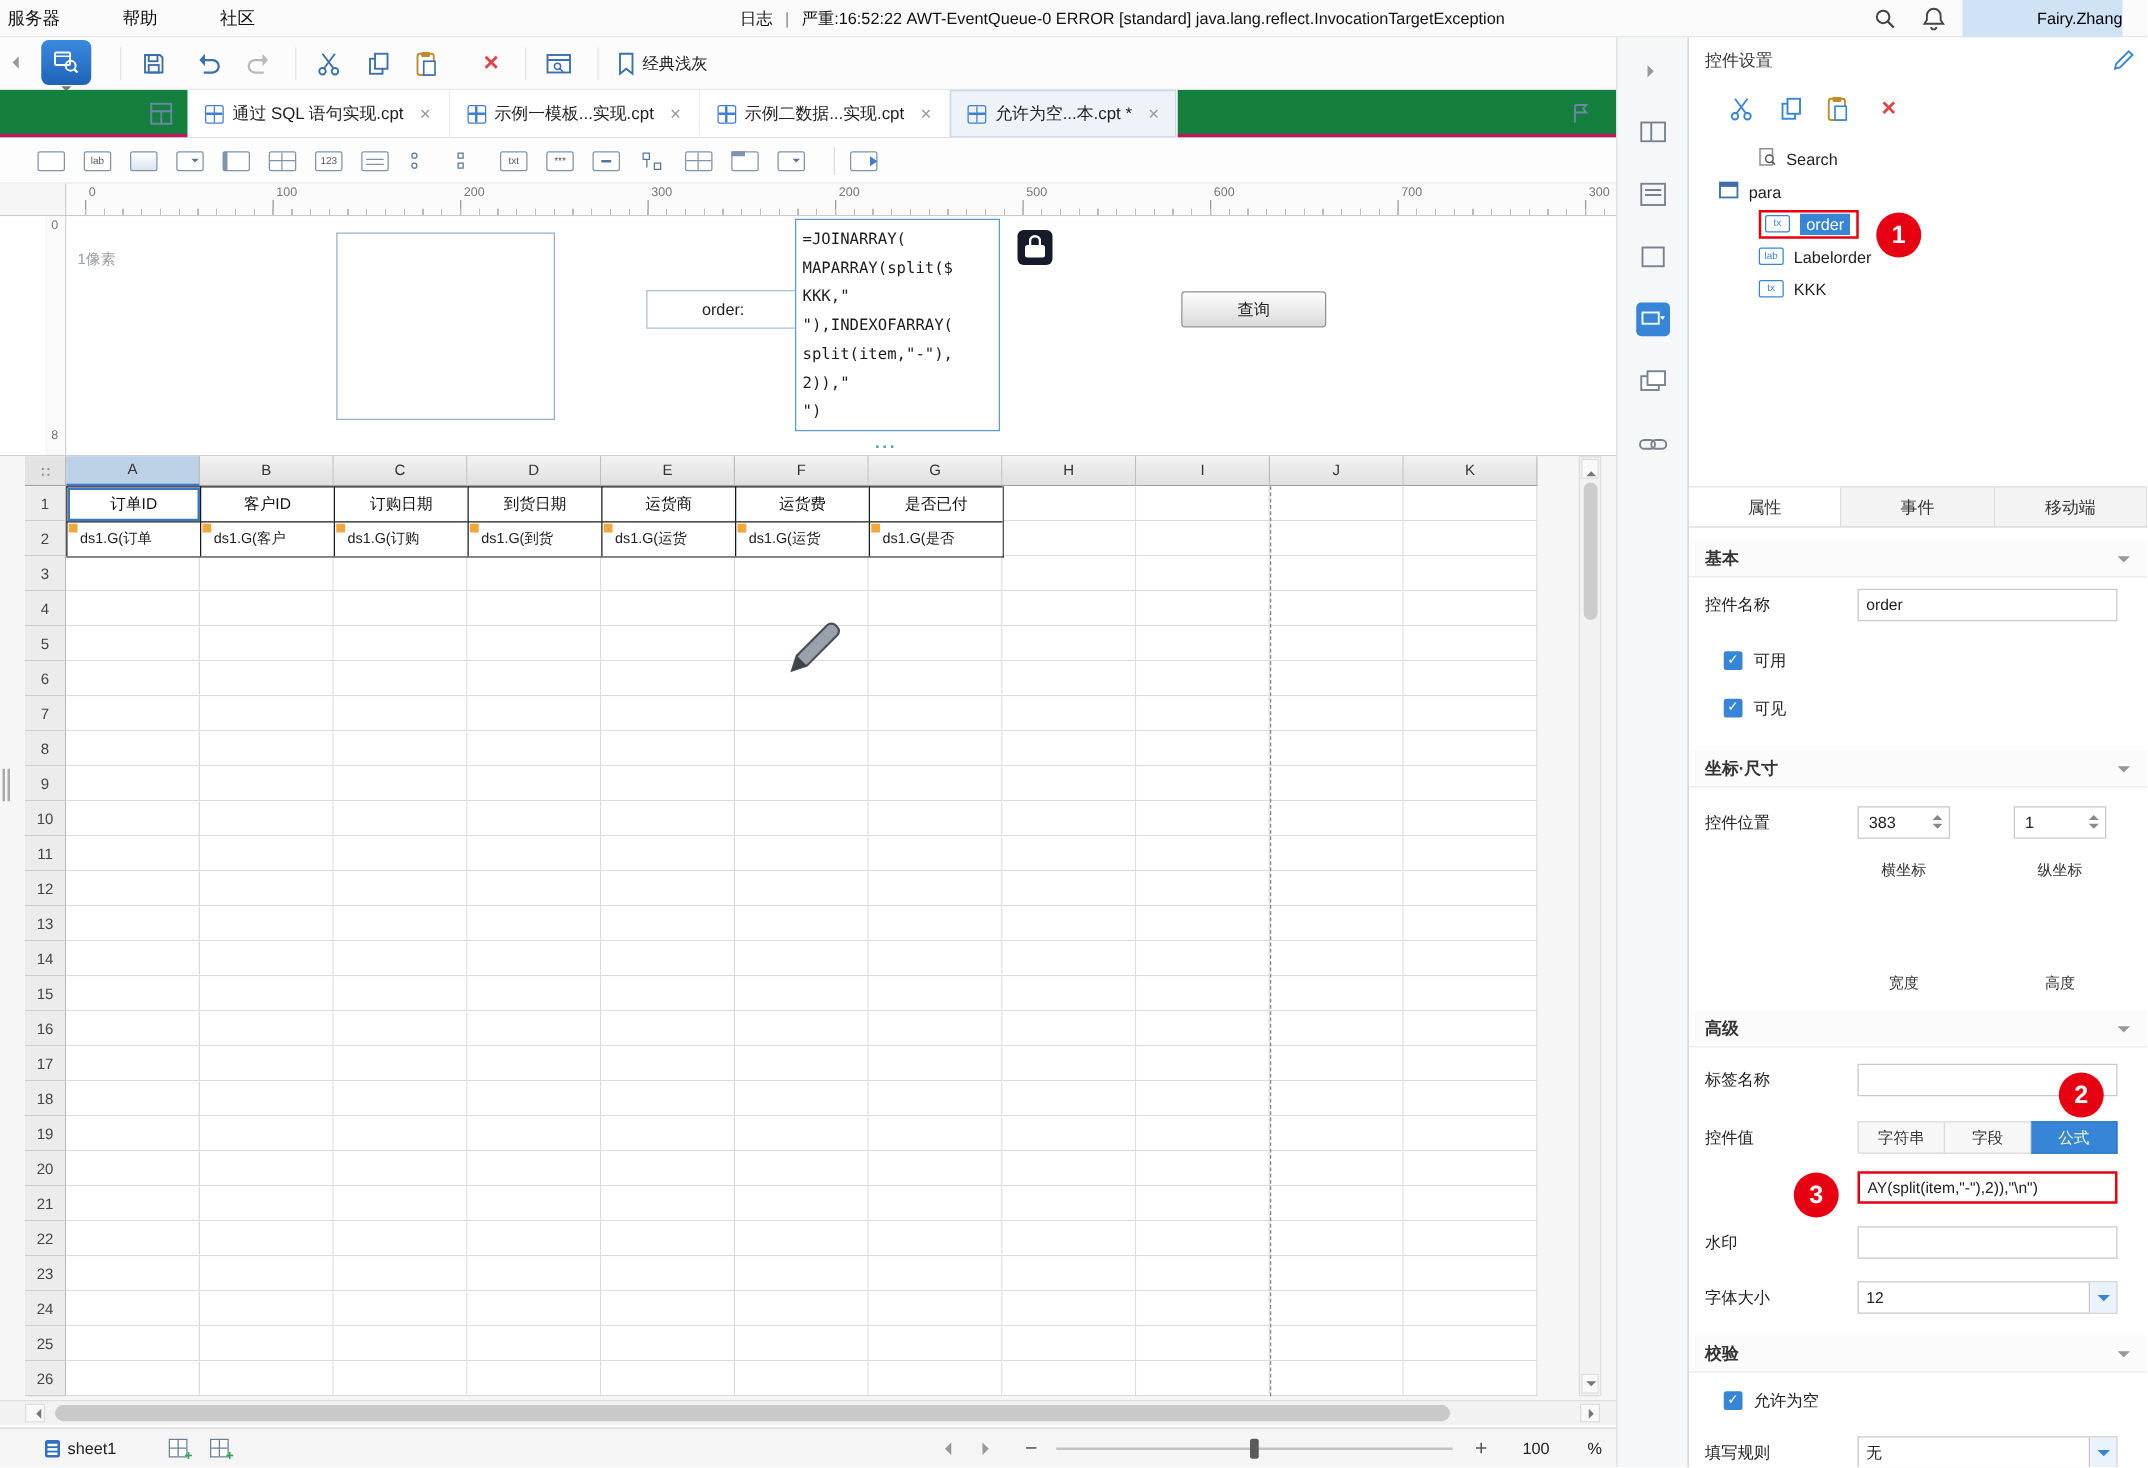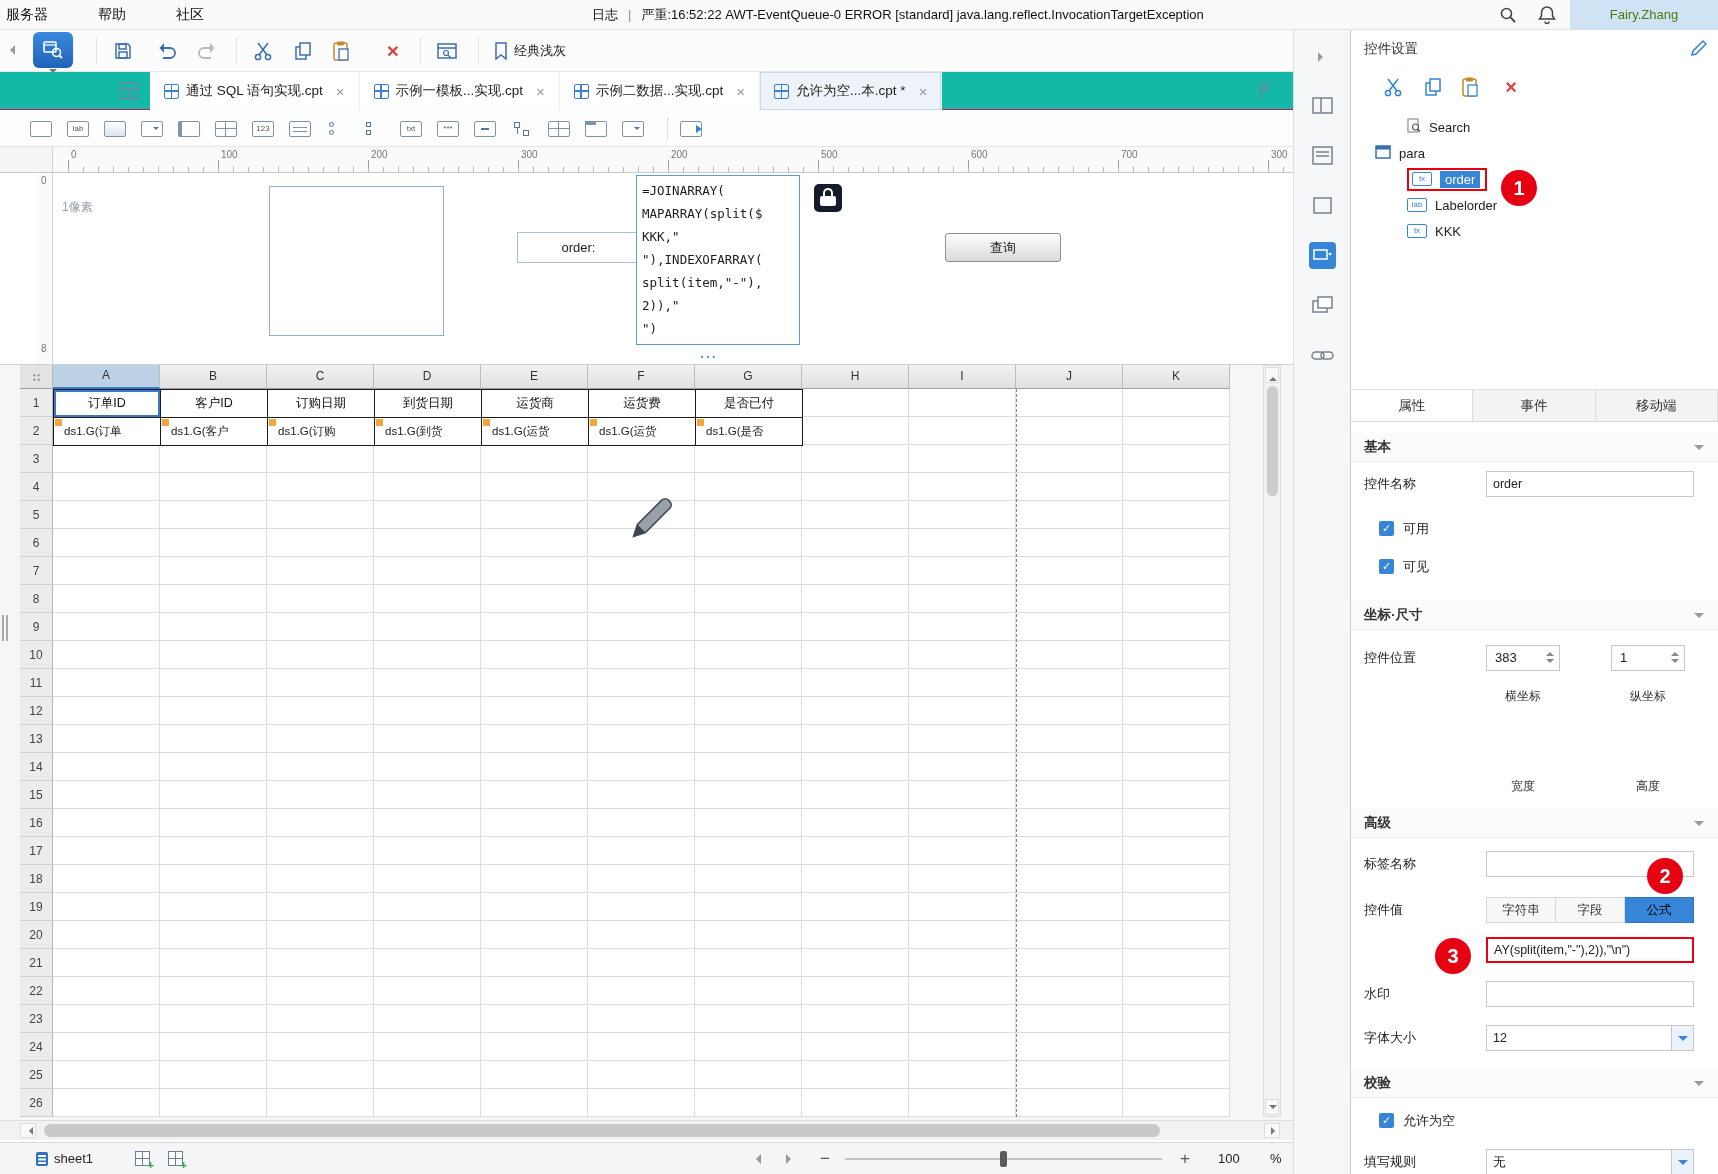--- a/index.html
+++ b/index.html
@@ -9,37 +9,37 @@
 i,b{font-style:normal;font-weight:normal}
 
 
 #menubar{position:absolute;left:0;top:0;width:1718px;height:30px;background:#fafafa;border-bottom:1px solid #e2e2e2}
 #menu-items{position:absolute;left:2px;top:0;height:30px;display:flex;gap:50px;align-items:center;padding-left:4px}
 .menu-item{font-size:14px;color:#111;cursor:default}
 #log-area{position:absolute;left:592px;top:0;height:30px;line-height:30px;font-size:13px;color:#111;white-space:nowrap}
 #log-area .lsep{margin:0 10px;color:#888}
 #mb-search{position:absolute;left:1498px;top:5px}
 #mb-bell{position:absolute;left:1538px;top:5px}
-#user-chip{position:absolute;left:1570px;top:0;width:148px;height:30px;background:#cfe3f5;text-align:center;line-height:30px;font-size:13px;color:#4d7c0f}
+#user-chip{position:absolute;left:1570px;top:0;width:128px;height:30px;background:#cfe3f5;text-align:right;line-height:30px;font-size:13px;color:#000000}
 
 
 #leftpane{position:absolute;left:0;top:30px;width:1293px;height:1144px;background:#fff}
 
 
 #toolbar1{position:absolute;left:0;top:0;width:100%;height:42px;background:#fcfcfc;border-bottom:1px solid #e6e6e6}
 #collapse-left{position:absolute;left:5px;top:15px;width:0;height:0;border:5px solid transparent;border-right-color:#9a9a9a}
 #bigbtn{position:absolute;left:33px;top:2px;width:40px;height:36px;border-radius:6px;background:linear-gradient(#3a8ae0,#1f63b8);display:flex;align-items:center;justify-content:center}
 #bigbtn-caret{position:absolute;left:49px;top:39px;width:0;height:0;border:4px solid transparent;border-top-color:#777}
 .tsep{position:absolute;top:8px;width:1px;height:26px;background:#e3e3e3}
 .tbtn{position:absolute;top:9px;width:26px;height:24px;display:flex;align-items:center;justify-content:center}
 #del-btn{color:#e04343;font-size:21px;font-weight:bold;line-height:22px}
 #theme-label{position:absolute;left:514px;top:0;height:42px;line-height:42px;font-size:13px;color:#222}
 
 
-#tabrow{position:absolute;left:0;top:42px;width:100%;height:38px;background:#14b8a6;border-bottom:1px solid #be185d}
+#tabrow{position:absolute;left:0;top:42px;width:100%;height:38px;background:#15803d;border-bottom:3px solid #be185d}
 #tpl-icon{position:absolute;left:118px;top:8px}
 #tabs{position:absolute;left:150px;top:0;height:38px;display:flex}
 .rtab{display:flex;align-items:center;gap:7px;padding:0 14px;height:38px;font-size:13.5px;color:#222;background:#fff;border-right:1px solid #eee;white-space:nowrap}
 .rtab.active{background:#eef3fa;box-shadow:inset 0 0 0 1px #c9d8ec}
 .cpt-icon{width:15px;height:15px;border:1.5px solid #3f7fd1;border-radius:2px;position:relative;flex:none}
 .cpt-icon::before{content:"";position:absolute;left:0;right:0;top:50%;height:1.5px;background:#3f7fd1;margin-top:-1px}
 .cpt-icon::after{content:"";position:absolute;top:0;bottom:0;left:50%;width:1.5px;background:#3f7fd1;margin-left:-1px}
 .rtab-close{color:#999;font-size:15px;margin-left:6px}
 #tab-overflow{position:absolute;left:1256px;top:10px}
 
@@ -183,21 +183,21 @@
 .sp-dn{display:block;width:0;height:0;border:4px solid transparent;border-top-color:#888}
 .sublabel{position:absolute;top:0;width:74px;text-align:center;font-size:12px;color:#333;line-height:16px}
 .xl{left:135px}.yl{left:260px}
 .mini-lock{position:absolute;left:237px;top:9px;width:12px;height:9px;border:1.5px solid #777;border-radius:1px}
 .mini-lock::before{content:"";position:absolute;left:1.5px;top:-6px;width:6px;height:6px;border:1.5px solid #777;border-bottom:none;border-radius:4px 4px 0 0}
 .cb{position:absolute;left:28px;top:3px;width:15px;height:15px;background:#3685d6;border-radius:2px;color:#fff;font-size:11px;line-height:15px;text-align:center}
 .cb-label{position:absolute;left:52px;line-height:22px;font-size:13px;color:#222}
 .seg{position:absolute;left:135px;top:1px;width:208px;height:26px;display:flex}
 .seg-item{flex:1;text-align:center;line-height:24px;font-size:12.5px;color:#333;background:#f7f7f7;border:1px solid #d9d9d9;border-left:none}
 .seg-item:first-child{border-left:1px solid #d9d9d9}
-.seg-item.sel{background:#3685d6;color:#000000;border-color:#2f77c2}
+.seg-item.sel{background:#3685d6;color:#fef9c3;border-color:#2f77c2}
 .pselect{position:absolute;left:135px;top:1px;width:208px;height:26px;border:1px solid #c9c9c9;background:#fff}
 .pselect .sel-text{position:absolute;left:6px;line-height:24px;font-size:12.5px;color:#222}
 .sel-btn{position:absolute;right:0;top:0;width:22px;height:24px;background:#eaf2fc;border-left:1px solid #c9c9c9}
 .sel-btn::after{content:"";position:absolute;left:6px;top:10px;width:0;height:0;border:5px solid transparent;border-top-color:#3685d6}
 #row-name{top:440px}#row-enabled{top:488px;height:22px}#row-visible{top:526px;height:22px}
 #row-pos{top:614px}#row-pos-labels{top:658px;height:16px}
 #row-size{top:696px}#row-size-labels{top:748px;height:16px}
 #row-tag{top:820px}#row-value{top:866px}#row-formula{top:906px;height:30px}
 #row-watermark{top:950px}#row-fontsize{top:994px}
 #row-empty{top:1080px;height:22px}#row-rule{top:1118px}

